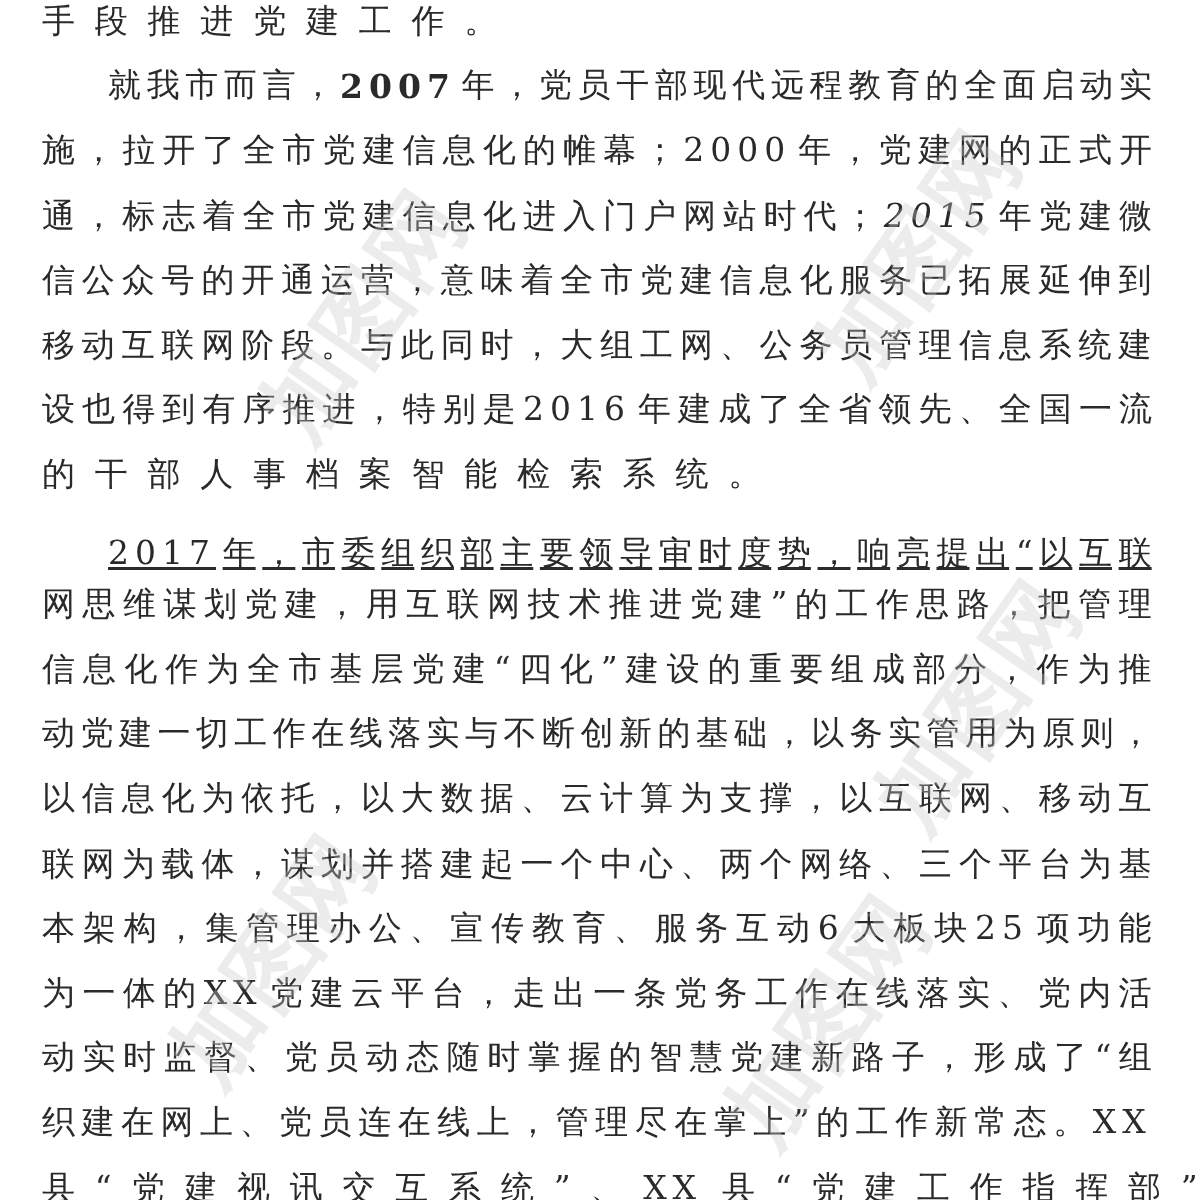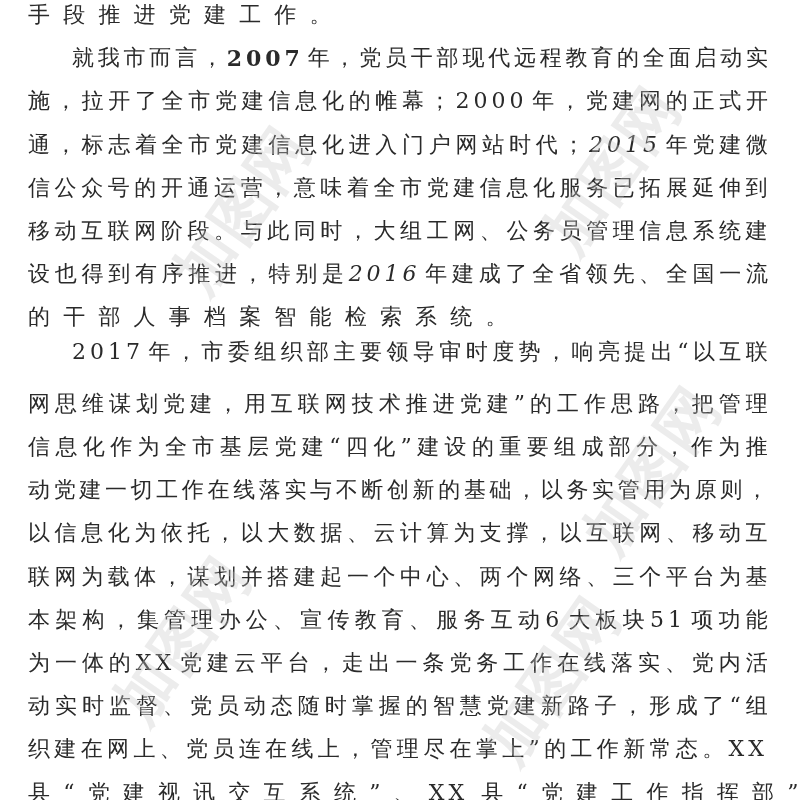--- a/index.html
+++ b/index.html
@@ -217,21 +217,21 @@
         <span class="ch">得</span>
         <span class="ch">到</span>
         <span class="ch">有</span>
         <span class="ch">序</span>
         <span class="ch">推</span>
         <span class="ch">进</span>
         <span class="ch">，</span>
         <span class="ch">特</span>
         <span class="ch">别</span>
         <span class="ch">是</span>
-        <span class="ch" style="letter-spacing: 4px; font-style: italic;">2016</span>
+        <span class="ch" style="letter-spacing: 4px;">2016</span>
         <span class="ch">年</span>
         <span class="ch">建</span>
         <span class="ch">成</span>
         <span class="ch">了</span>
         <span class="ch">全</span>
         <span class="ch">省</span>
         <span class="ch">领</span>
         <span class="ch">先</span>
         <span class="ch">、</span>
         <span class="ch">全</span>
@@ -248,21 +248,21 @@
         <span class="ch">档</span>
         <span class="ch">案</span>
         <span class="ch">智</span>
         <span class="ch">能</span>
         <span class="ch">检</span>
         <span class="ch">索</span>
         <span class="ch">系</span>
         <span class="ch">统</span>
         <span class="ch">。</span>
       </div>
-      <div class="line indent" style="top: 337px;">
+      <div class="line indent" style="top: 355px; text-decoration: underline;">
         <span class="ch" style="letter-spacing: 4px;">2017</span>
         <span class="ch">年</span>
         <span class="ch">，</span>
         <span class="ch">市</span>
         <span class="ch">委</span>
         <span class="ch">组</span>
         <span class="ch">织</span>
         <span class="ch">部</span>
         <span class="ch">主</span>
         <span class="ch">要</span>
@@ -450,21 +450,21 @@
         <span class="ch">育</span>
         <span class="ch">、</span>
         <span class="ch">服</span>
         <span class="ch">务</span>
         <span class="ch">互</span>
         <span class="ch">动</span>
         <span class="ch" style="letter-spacing: 4px;">6</span>
         <span class="ch">大</span>
         <span class="ch">板</span>
         <span class="ch">块</span>
-        <span class="ch" style="letter-spacing: 4px;">51</span>
+        <span class="ch" style="letter-spacing: 4px;">25</span>
         <span class="ch">项</span>
         <span class="ch">功</span>
         <span class="ch">能</span>
       </div>
       <div class="line" style="top: 648px;">
         <span class="ch">为</span>
         <span class="ch">一</span>
         <span class="ch">体</span>
         <span class="ch">的</span>
         <span class="ch" style="letter-spacing: 4px;">XX</span>

